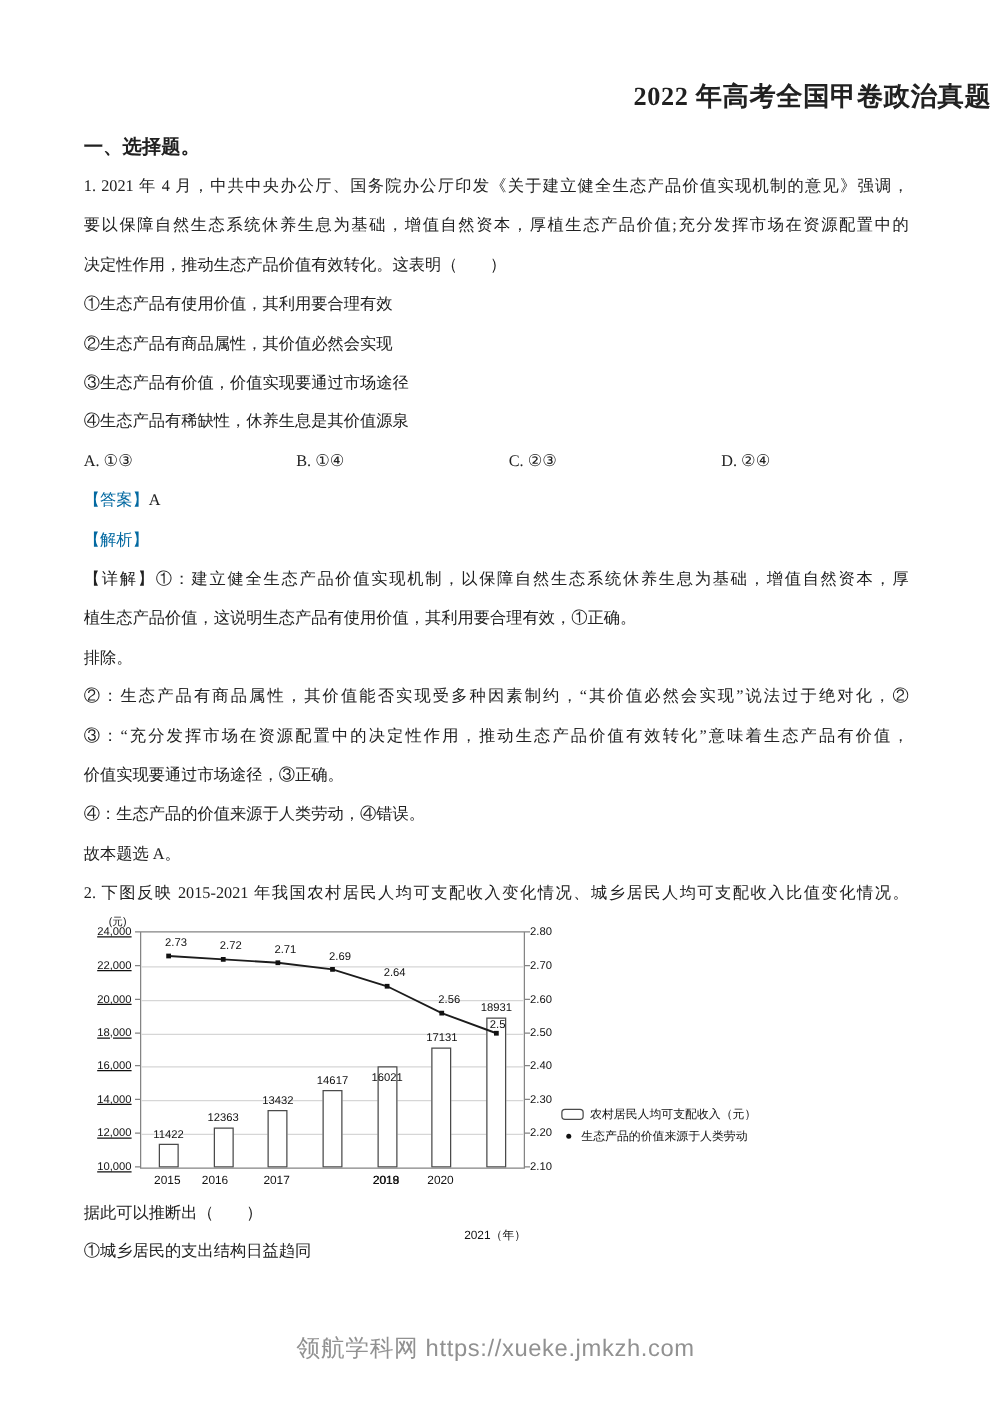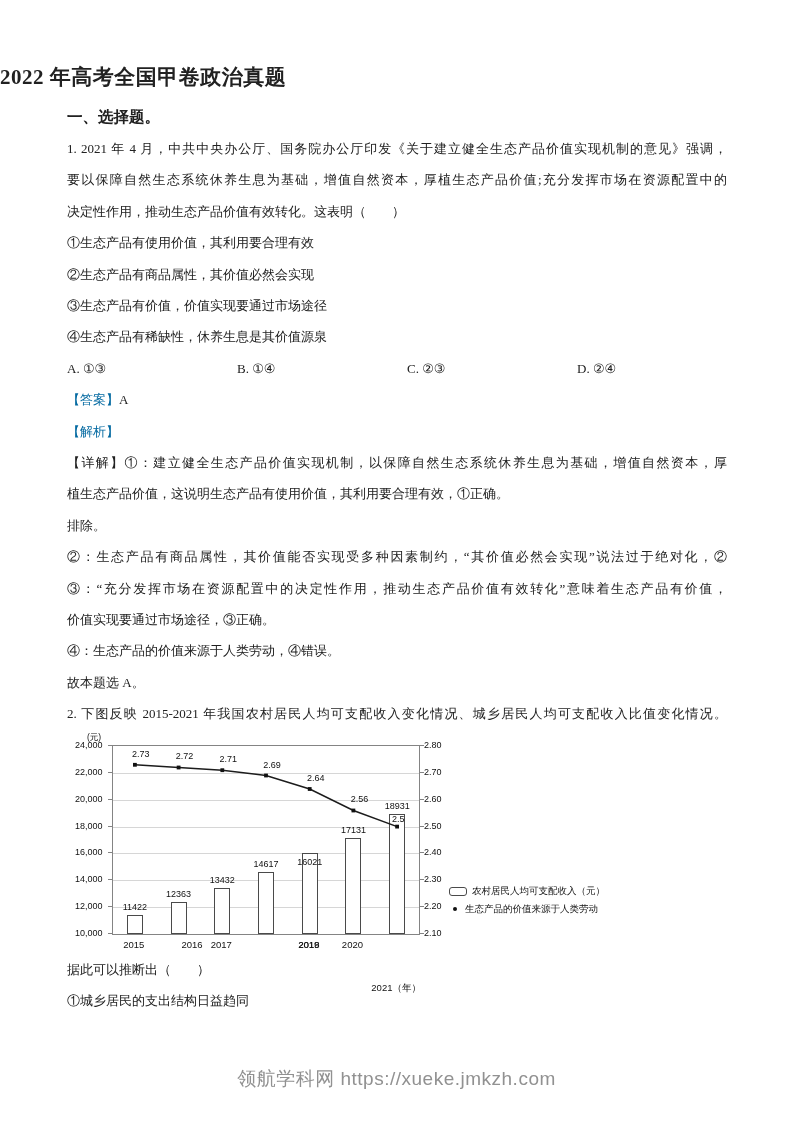--- a/index.html
+++ b/index.html
@@ -3,21 +3,21 @@
 <meta charset="utf-8">
 <style>
   html,body { margin:0; padding:0; background:#ffffff; }
   .page {
     position:relative; width:793px; height:1122px; background:#ffffff;
     font-family:"Liberation Serif","DejaVu Serif",serif; color:#212121;
     overflow:hidden;
   }
   .doc-title {
     position:absolute; top:63px; left:0; width:100%;
-    text-align:left; font-size:21px; font-weight:bold; letter-spacing:0.5px;
+    text-align:right; font-size:21px; font-weight:bold; letter-spacing:0.5px;
   }
   .section-heading {
     position:absolute; top:107px; left:67px;
     font-size:15.5px; font-weight:bold;
   }
   .textblock { position:absolute; left:67px; width:660px; }
   .tline {
     height:31.4px; font-size:13px; line-height:17px;
     white-space:nowrap; overflow:visible;
   }
@@ -51,21 +51,21 @@
     box-sizing:border-box;
   }
   .barlabel, .ptlabel {
     position:absolute; font-size:9px; width:40px; text-align:center;
     line-height:11px; color:#111;
   }
   .ptlabel.inbar { width:18px; background:transparent; }
   .ytick {
     position:absolute; font-size:9px; height:10px; line-height:10px; color:#111;
   }
-  .ytick.left  { left:0px; width:33px; text-align:left; }
+  .ytick.left  { left:0px; width:33px; text-align:center;text-decoration:underline; }
   .ytick.right { left:349px; width:34px; text-align:left; }
   .unit-label { position:absolute; left:12px; top:2px; font-size:8.5px; color:#111; }
   .tickmark { position:absolute; width:4px; height:1px; background:#848484; }
   .xtick {
     position:absolute; font-size:9.5px; width:70px; text-align:center; color:#111;
   }
   .chart svg { position:absolute; left:0; top:0; overflow:visible; }
   .legend { position:absolute; left:374px; top:152px; }
   .legend-row { display:flex; align-items:center; height:18px; gap:5px; font-size:9.5px; color:#111; }
   .legend-bar-icon {
@@ -200,21 +200,21 @@
       <div class="tickmark" style="left: 345px; top: 95.5714px;"></div>
       <div class="ytick right" style="top: 117.429px;">2.40</div>
       <div class="tickmark" style="left: 345px; top: 122.429px;"></div>
       <div class="ytick right" style="top: 144.286px;">2.30</div>
       <div class="tickmark" style="left: 345px; top: 149.286px;"></div>
       <div class="ytick right" style="top: 171.143px;">2.20</div>
       <div class="tickmark" style="left: 345px; top: 176.143px;"></div>
       <div class="ytick right" style="top: 198px;">2.10</div>
       <div class="tickmark" style="left: 345px; top: 203px;"></div>
       <div class="xtick" style="left: 23.8571px; top: 209px;">2015</div>
-      <div class="xtick" style="left: 82px; top: 209px;">2016</div>
+      <div class="xtick" style="left: 62px; top: 209px;">2016</div>
       <div class="xtick" style="left: 111.286px; top: 209px;">2017</div>
       <div class="xtick" style="left: 155px; top: 209px; padding-left: 44px;">2018</div>
       <div class="xtick" style="left: 198.714px; top: 209px;">2019</div>
       <div class="xtick" style="left: 242.429px; top: 209px;">2020</div>
       <div class="xtick" style="left: 286.143px; top: 209px; margin-top: 43px;">2021（年）</div>
     </div>
 
   <div class="textblock" style="top:961px;">
     <div class="tline">据此可以推断出（　　）</div>
     <div class="tline">①城乡居民的支出结构日益趋同</div>

